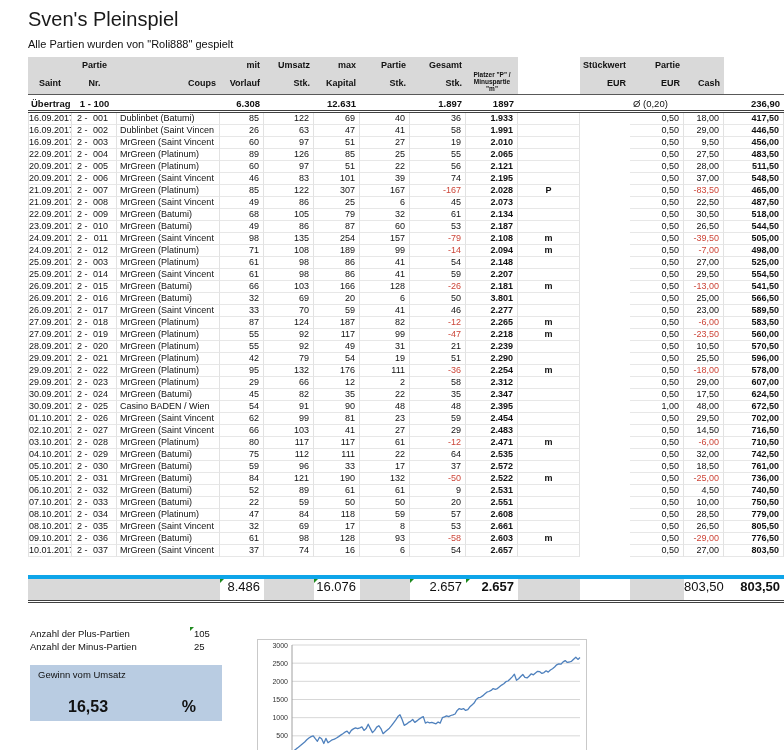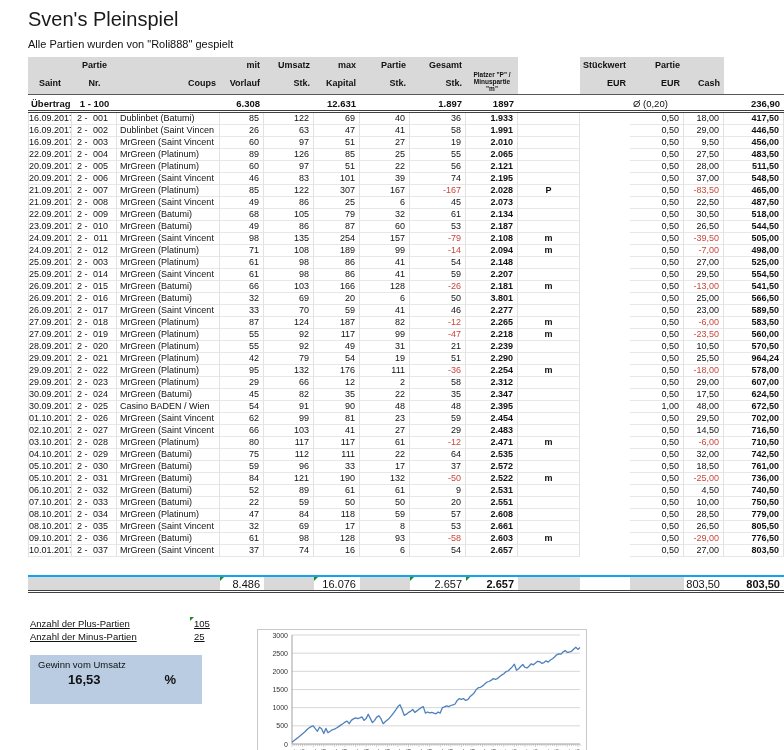--- a/index.html
+++ b/index.html
@@ -41,37 +41,37 @@
   .trow .cell:first-child { border-left:1px solid #e2e2e2; }
   .trow .gapcell { border:none; }
   .c-nr { display:flex; justify-content:space-between; padding:0 8px 0 5px; }
   .bold { font-weight:bold; }
   .neg { color:#cc4538; }
   .c-flag { text-align:center; font-weight:bold; }
 
   .spacer-row { height:18px; margin-left:28px; }
 
   
-  .totals { height:18px; font-size:11px; line-height:15px; border-top:2px solid #0ea5e9; border-bottom:3px double #404040; }
+  .totals { height:28px; font-size:13px; line-height:15px; border-top:4px solid #0ea5e9; border-bottom:3px double #404040; }
   .totals .cell { background:#d9d9d9; position:relative; }
   .totals .cell.val { background:#ffffff; }
   .totals .gapcell { background:#ffffff; }
   .gmark { position:absolute; top:0; left:0; width:0; height:0;
     border-top:4px solid #1f8a1f; border-right:4px solid transparent; }
 
   
   .bottom { position:relative; margin:6px 0 0 30px; height:166px; }
-  .stats { margin-top:24px; width:230px;text-decoration:underline; }
+  .stats { margin-top:24px; width:230px; }
   .stat-row { display:flex; font-size:9.5px; line-height:13px; }
   .stat-label { width:158px; }
   .stat-value { position:relative; padding-left:6px; }
   .stat-value .gmark { left:2px; }
 
-  .gewinn { margin-top:12px; width:172px; background:#b9cce2; padding:4px 6px 17px 8px; font-size:9.5px; }
-  .gewinn-val { display:flex; justify-content:space-between; font-weight:bold; font-size:13px; margin-top:2px; padding:0 20px 0 30px; }
+  .gewinn { margin-top:12px; width:192px; background:#b9cce2; padding:4px 6px 5px 8px; font-size:9.5px; }
+  .gewinn-val { display:flex; justify-content:space-between; font-weight:bold; font-size:16px; margin-top:18px; padding:0 20px 0 30px; }
 
   .chart-box { position:absolute; left:227px; top:12px; width:330px; height:148px;
     border:1px solid #c9c9c9; background:#fff; }
 </style>
 </head>
 <body>
 
 <div class="title">Sven's Pleinspiel</div>
 <div class="subtitle">Alle Partien wurden von "Roli888" gespielt</div>
 
@@ -510,21 +510,21 @@
       <div class="cell ta-r">42</div>
       <div class="cell ta-r">79</div>
       <div class="cell ta-r">54</div>
       <div class="cell ta-r">19</div>
       <div class="cell ta-r">51</div>
       <div class="cell ta-r bold">2.290</div>
       <div class="cell c-flag"></div>
       <div class="gapcell"></div>
       <div class="cell ta-r">0,50</div>
       <div class="cell ta-r">25,50</div>
-      <div class="cell ta-r bold">964,24</div>
+      <div class="cell ta-r bold">596,00</div>
     </div>
     <div class="grid trow">
       <div class="cell ta-r">29.09.2017</div>
       <div class="cell c-nr">
         <span>2 -</span>
         <span>022</span>
       </div>
       <div class="cell ta-l">MrGreen (Platinum)</div>
       <div class="cell ta-r">95</div>
       <div class="cell ta-r">132</div>

